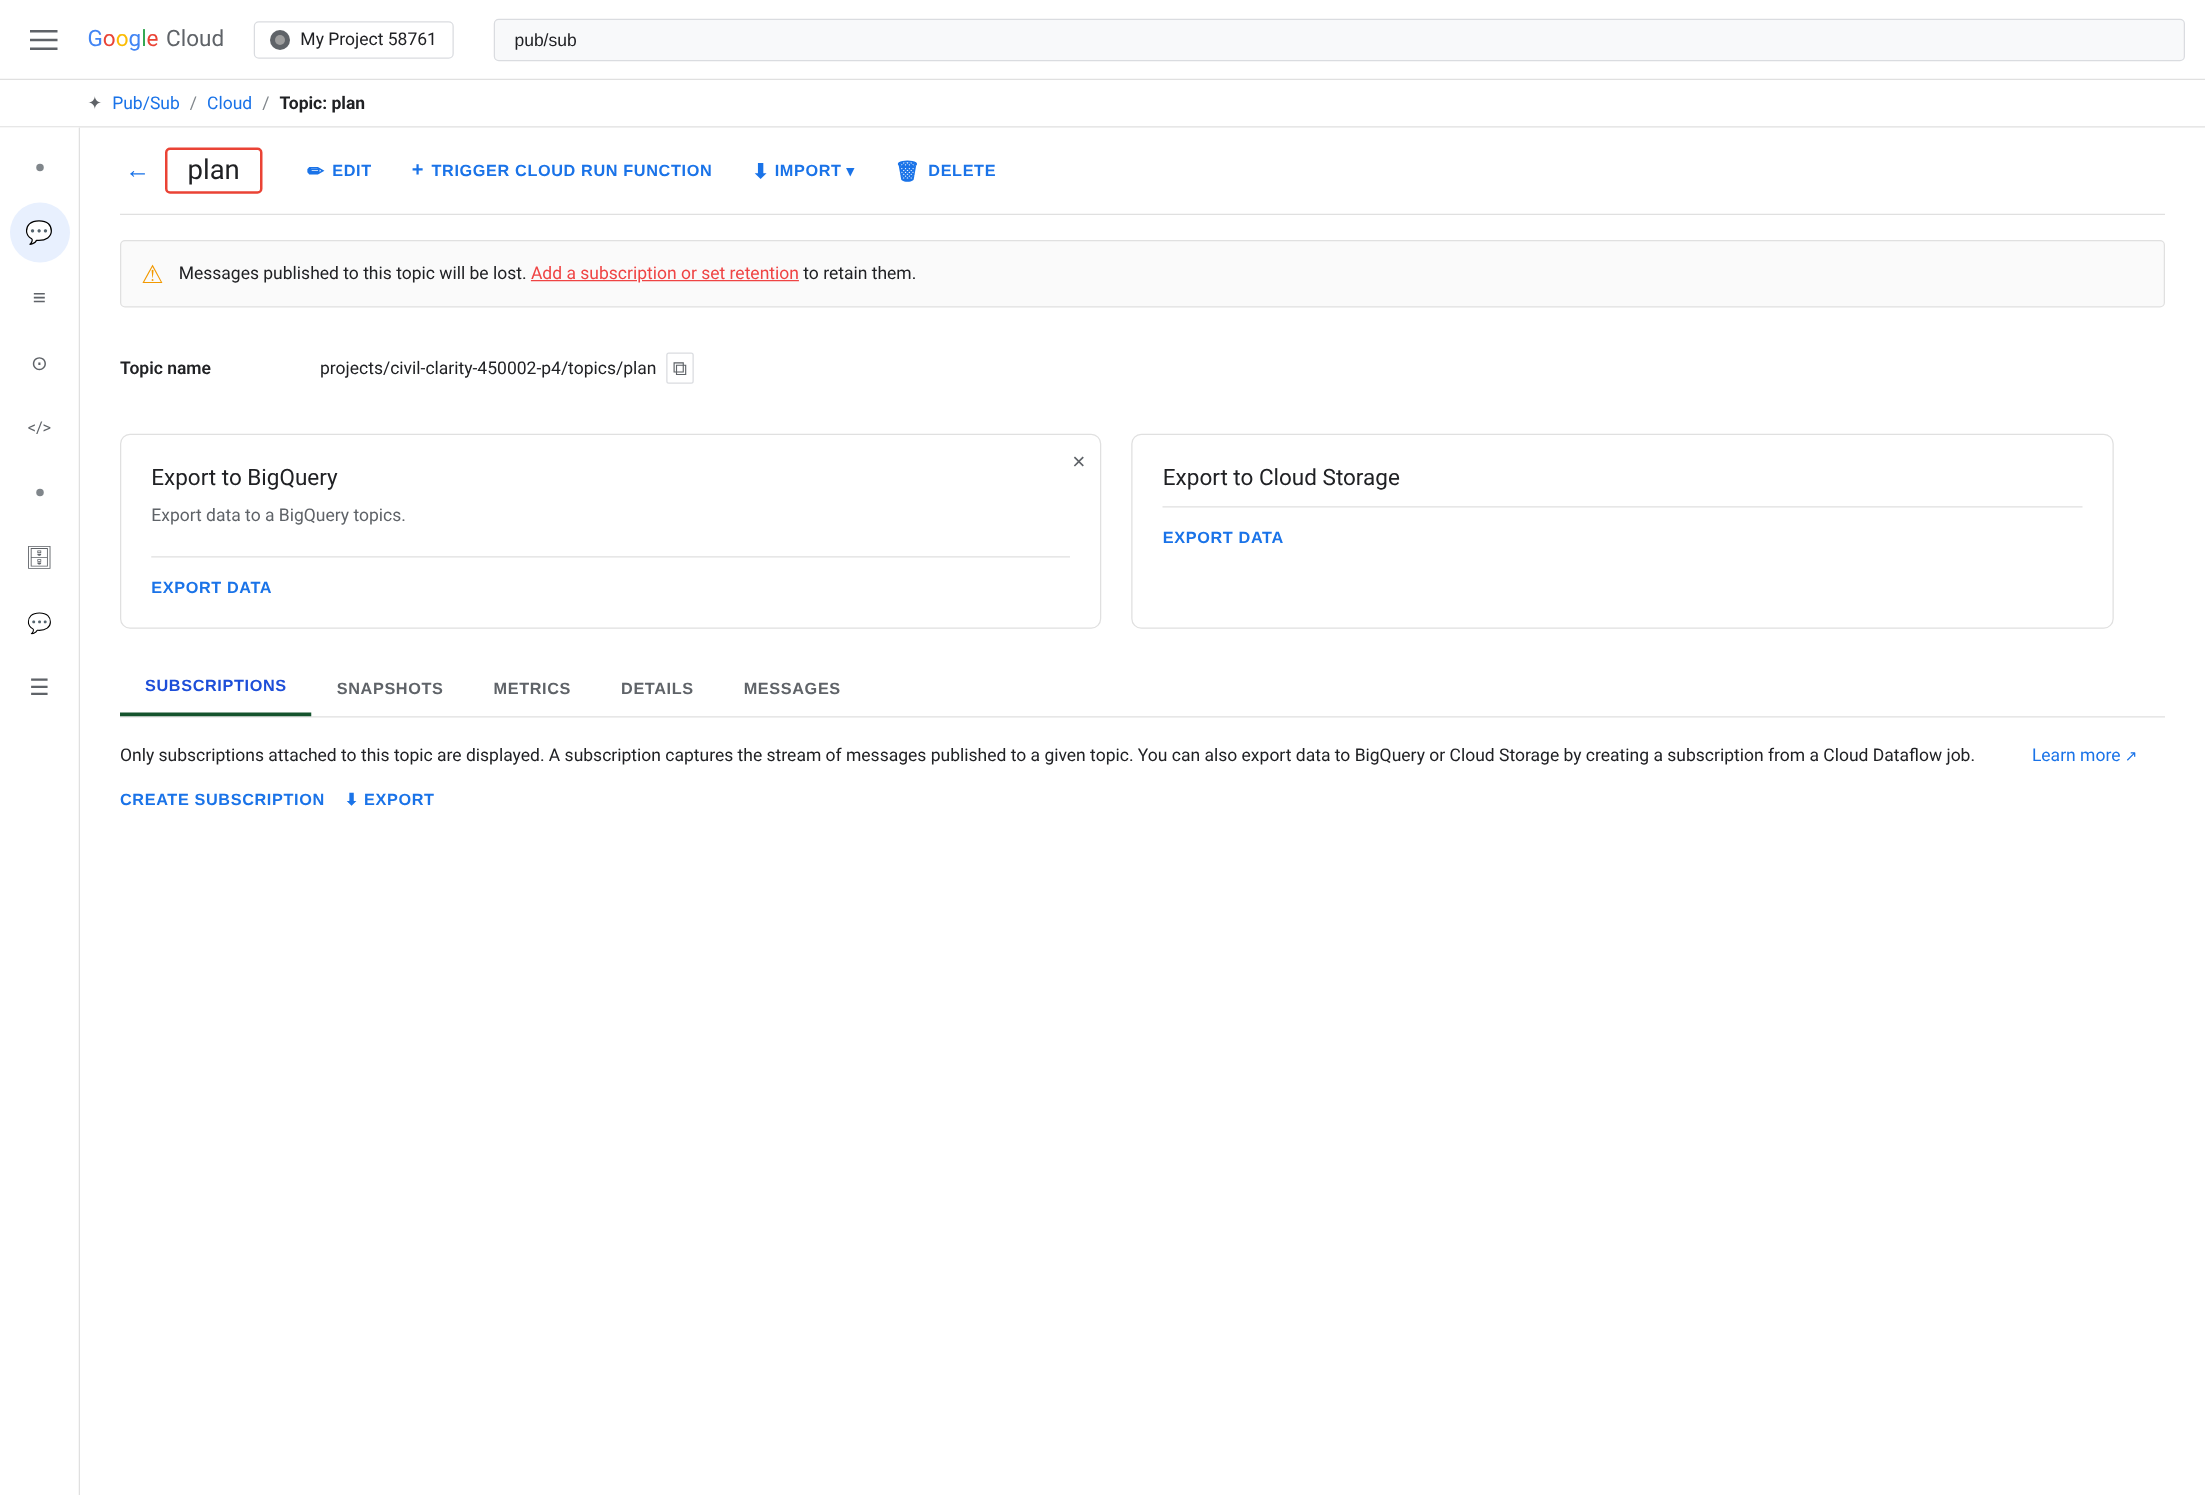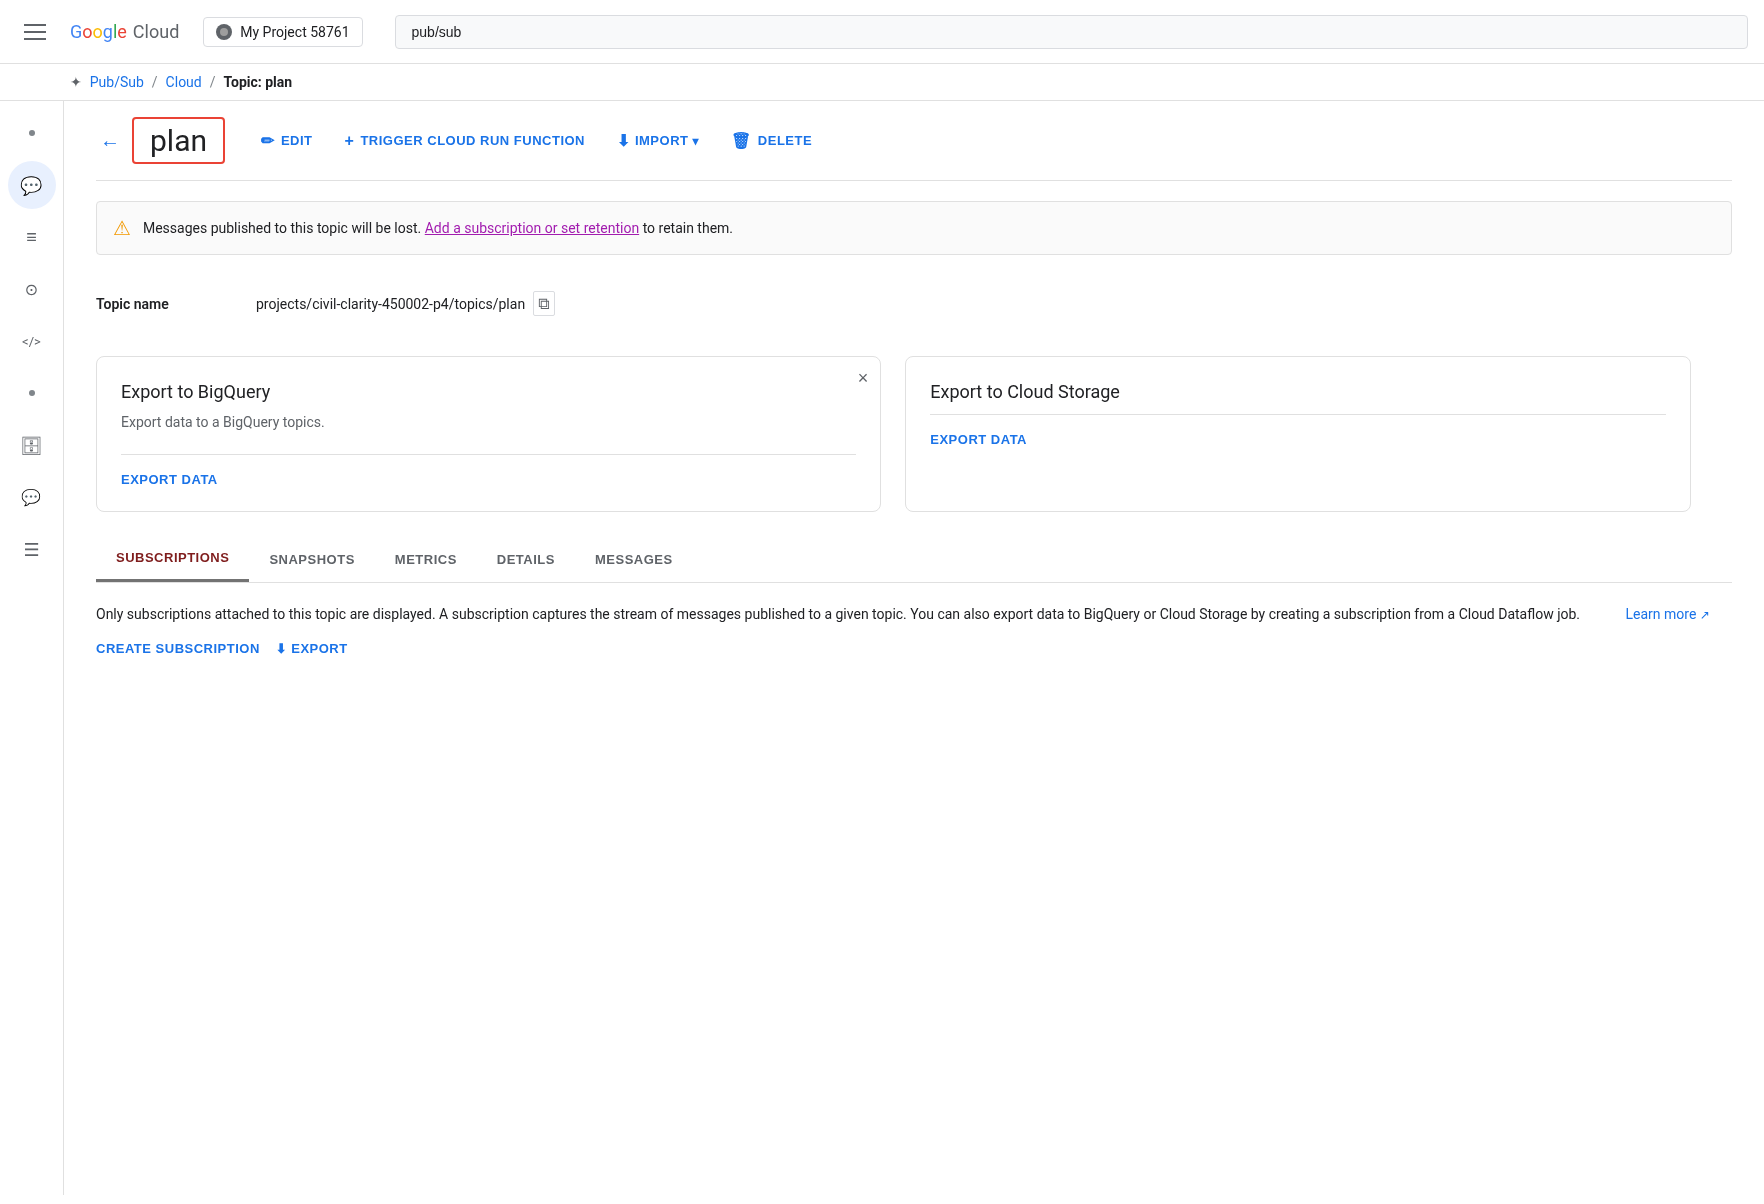--- a/index.html
+++ b/index.html
@@ -106,21 +106,21 @@
     }
     .back-btn {
       color: #1a73e8;
       cursor: pointer;
       font-size: 20px;
       padding: 4px;
       border: none;
       background: none;
     }
     .topic-title {
-      font-size: 30px;
+      font-size: 22px;
       font-weight: 400;
       color: #202124;
       border: 2px solid #ea4335;
       padding: 4px 16px;
       border-radius: 4px;
       margin-right: 16px;
     }
     .toolbar-btn {
       display: flex;
       align-items: center;
@@ -148,21 +148,21 @@
       gap: 12px;
       background: #fafafa;
       border: 1px solid #e0e0e0;
       padding: 14px 16px;
       margin: 20px 0;
       border-radius: 4px;
       font-size: 14px;
       color: #202124;
     }
     .warning-icon { color: #f29900; font-size: 20px; }
-    .warning-link { color: #a21caf; text-decoration: underline; cursor: pointer; }
+    .warning-link { color: #ef4444; text-decoration: underline; cursor: pointer; }
 
     
     .topic-info {
       display: flex;
       align-items: center;
       padding: 16px 0;
       font-size: 14px;
     }
     .topic-info-label { font-weight: 600; color: #202124; min-width: 160px; }
     .topic-info-value { color: #202124; }
@@ -243,22 +243,22 @@
       font-weight: 600;
       letter-spacing: 0.5px;
       text-transform: uppercase;
       cursor: pointer;
       color: #5f6368;
       border-bottom: 3px solid transparent;
       border: none;
       background: none;
     }
     .tab.active {
-      color: #7f1d1d;
-      border-bottom: 3px solid #737373;
+      color: #1d4ed8;
+      border-bottom: 3px solid #14532d;
     }
 
     
     .subscriptions-info {
       font-size: 14px;
       color: #202124;
       line-height: 1.6;
       margin-bottom: 16px;
     }
     .subscriptions-info a { color: #1a73e8; text-decoration: none; padding-left: 42px; }

